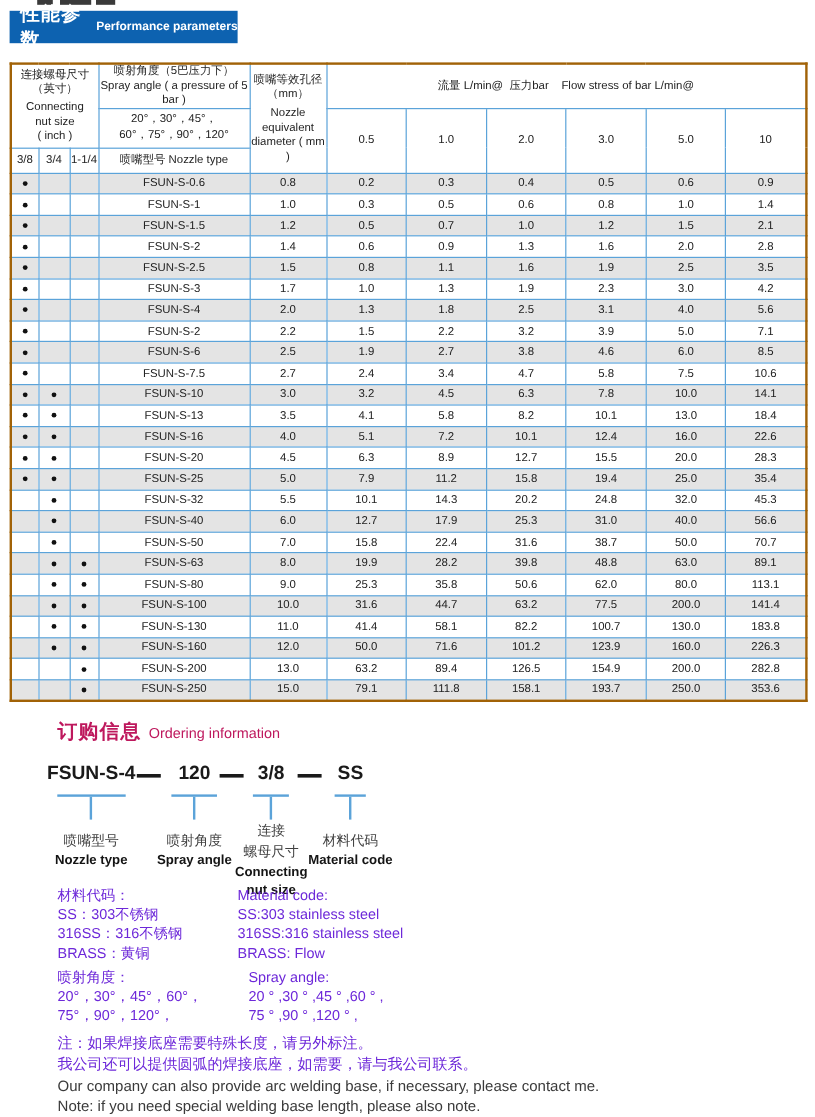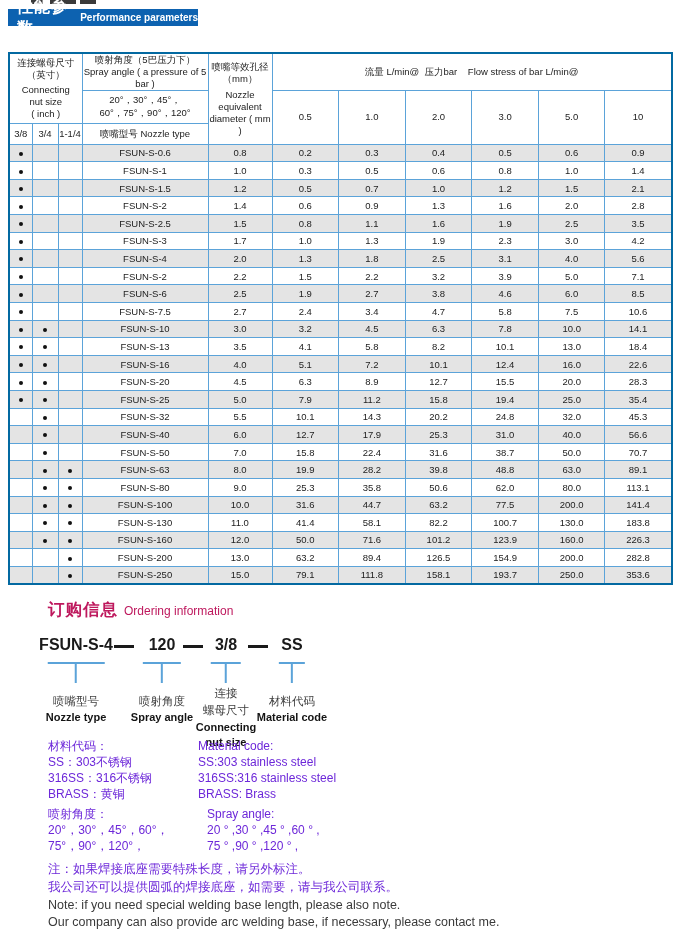--- a/index.html
+++ b/index.html
@@ -7,28 +7,28 @@
     font-family:"Liberation Sans","DejaVu Sans",sans-serif; color:#333; position:relative; }
 
   
   .artifact { position:absolute; left:31px; top:0; width:66px; height:5px; }
   .artifact i { position:absolute; top:0; height:4px; background:#3a3a3a; }
   .artifact .a1 { left:0;  width:13px; }
   .artifact .a2 { left:19px; width:26px; }
   .artifact .a3 { left:49px; width:16px; }
 
   
-  .titlebar { position:absolute; left:8px; top:9px; width:190px; height:17px;
+  .titlebar { position:absolute; left:8px; top:9px; width:190px; height:27px;
     background:#0d62b0; color:#fff; display:flex; align-items:center; padding-left:9px; }
   .titlebar .zh { font-size:16px; font-weight:bold; letter-spacing:1px; }
   .titlebar .en { font-size:10px; font-weight:bold; margin-left:6px; white-space:nowrap; }
 
   
   table.perf { position:absolute; left:8px; top:52px; width:663px;
-    border-collapse:collapse; table-layout:fixed; border:2px solid #0369a1; }
+    border-collapse:collapse; table-layout:fixed; border:2px solid #a16207; }
   table.perf th, table.perf td { border:1px solid #5ba3d9; text-align:center;
     vertical-align:middle; padding:0; font-weight:normal; font-size:9.5px; color:#222;
     overflow:hidden; }
   thead th { background:#fff; line-height:1.25; }
   .hr1 th { height:31px; }
   .hr2 th { height:33px; }
   .hr3 th { height:21px; }
   .th-gap { display:block; height:4px; }
   .flow-title { white-space:pre; font-size:9.5px; }
   .angles { line-height:1.35; }
@@ -528,34 +528,34 @@
 <div class="tblock mat-zh">
   <div>材料代码：</div>
   <div>SS：303不锈钢</div>
   <div>316SS：316不锈钢</div>
   <div>BRASS：黄铜</div>
 </div>
 <div class="tblock mat-en">
   <div>Material code:</div>
   <div>SS:303 stainless steel</div>
   <div>316SS:316 stainless steel</div>
-  <div>BRASS: Brass</div>
+  <div>BRASS: Flow</div>
 </div>
 
 <div class="tblock ang-zh">
   <div>喷射角度：</div>
   <div>20°，30°，45°，60°，</div>
   <div>75°，90°，120°，</div>
 </div>
 <div class="tblock ang-en">
   <div>Spray angle:</div>
   <div>20 ° ,30 ° ,45 ° ,60 ° ,</div>
   <div>75 ° ,90 ° ,120 ° ,</div>
 </div>
 
 <div class="tblock note-zh">
   <div>注：如果焊接底座需要特殊长度，请另外标注。</div>
   <div>我公司还可以提供圆弧的焊接底座，如需要，请与我公司联系。</div>
 </div>
 <div class="tblock note-en">
+  <div>Our company can also provide arc welding base, if necessary, please contact me.</div>
   <div>Note: if you need special welding base length, please also note.</div>
-  <div>Our company can also provide arc welding base, if necessary, please contact me.</div>
 </div>
 
 </body></html>

